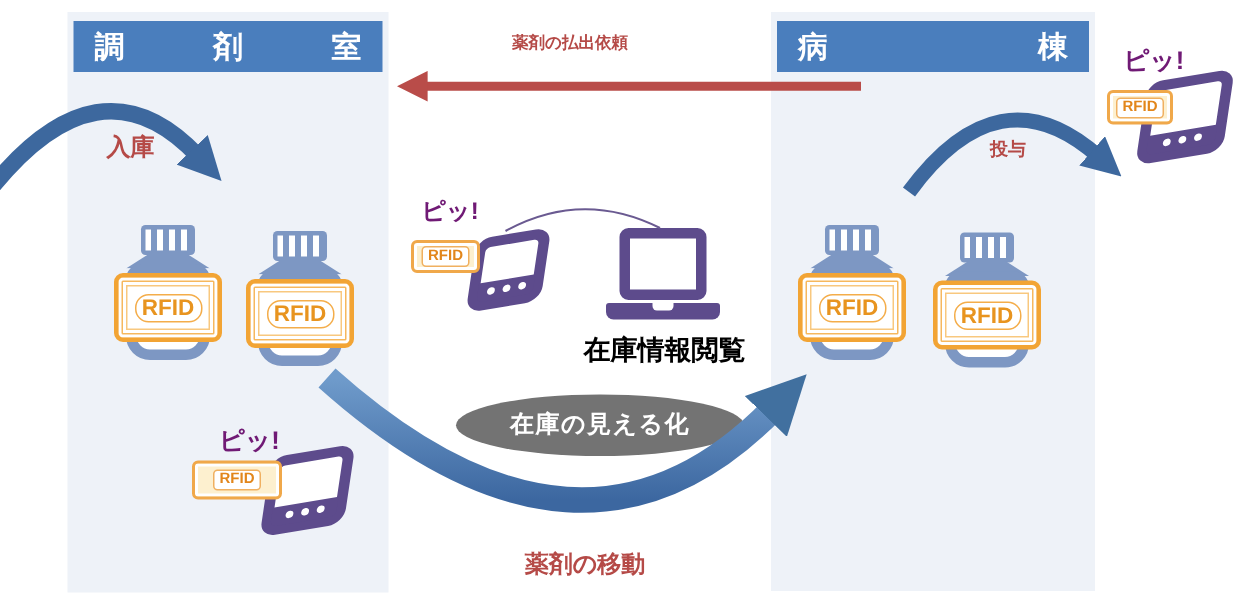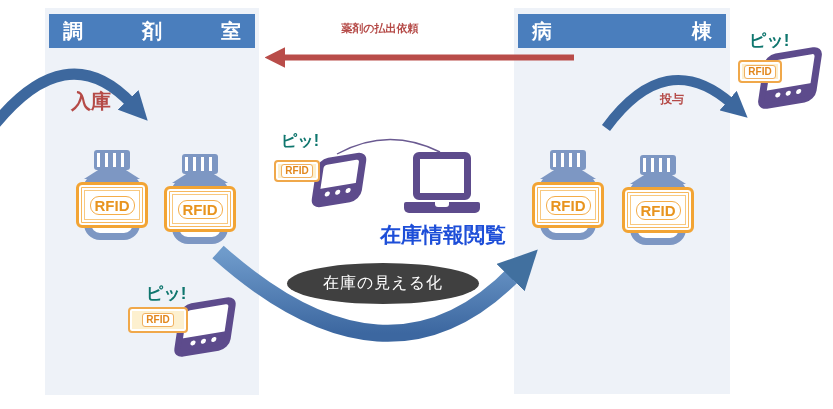--- a/index.html
+++ b/index.html
@@ -13,50 +13,50 @@
   .panel-header { position:absolute; left:4px; right:4px; top:6px; height:34px;
     background:#4a7ebd; color:#fff; font-size:20px; font-weight:bold;
     display:flex; justify-content:space-between; align-items:center; padding:0 14px; }
 
   
   svg.overlay { position:absolute; left:0; top:0; z-index:5; pointer-events:none; }
 
   
   .flow-label { position:absolute; color:#b54a47; font-weight:bold; z-index:4; text-align:center; }
   .lbl-request { left:290px; top:21px; width:180px; font-size:11px; }
-  .lbl-inbound { left:71px;  top:88px; font-size:20px;text-align:center; }
+  .lbl-inbound { left:71px;  top:88px; font-size:16px;text-align:center; }
   .lbl-administer { left:660px; top:91px; font-size:12px; }
   .lbl-transfer { left:330px; top:366px; width:120px; font-size:16px; }
-  .lbl-viewer { left:378px; top:221px; width:130px; font-size:21px; color:#1d4ed8; }
-
-  
-  .ellipse { position:absolute; left:287px; top:263px; width:192px; height:41px;
-    background:#404040; border-radius:50%; z-index:4;
+  .lbl-viewer { left:378px; top:221px; width:130px; font-size:18px; color:#000000; }
+
+  
+  .ellipse { position:absolute; left:304px; top:263px; width:192px; height:41px;
+    background:#737373; border-radius:50%; z-index:4;
     display:flex; align-items:center; justify-content:center;
-    color:#fff; font-size:16px; font-weight:normal; letter-spacing:1px; }
+    color:#fff; font-size:16px; font-weight:bold; letter-spacing:1px; }
 
   
   .bottle { position:absolute; width:72px; height:92px; z-index:2; }
   .bottle .cap { position:absolute; left:18px; top:0; width:36px; height:20px;
     background:#7d97c3; border-radius:3px; }
   .bottle .cap .slits { position:absolute; inset:3px;
     background:repeating-linear-gradient(90deg,#fff 0 3.5px,#7d97c3 3.5px 8px); }
   .bottle .shoulder { position:absolute; left:8px; top:19px; width:56px; height:10px;
     background:#7d97c3; clip-path:polygon(28% 0,72% 0,100% 100%,0 100%); }
   .bottle .body { position:absolute; left:8px; top:26px; width:56px; height:64px;
     background:#fff; border:7px solid #7d97c3; border-radius:10px 10px 16px 16px; }
   .bottle .blabel { position:absolute; left:0; top:32px; width:72px; height:46px;
     background:#fff; border:3px solid #f2a434; border-radius:6px;
     box-shadow: inset 0 0 0 2px #fff, inset 0 0 0 3px #f6b85e, inset 0 0 0 5px #fff, inset 0 0 0 6px #f8c87f;
     display:flex; align-items:center; justify-content:center; }
   .bottle .blabel span { color:#e8941f; font-weight:bold; font-size:15px;
     border:1.5px solid #f4ad4a; border-radius:9px; padding:0 4px; line-height:17px; }
 
   
-  .beep { position:absolute; color:#0f766e; font-weight:bold; z-index:7; }
+  .beep { position:absolute; color:#701a75; font-weight:bold; z-index:7; }
   .rfid-tag { position:absolute; background:#fdf0cf; border:2px solid #f0a84a;
     border-radius:4px; box-shadow:inset 0 0 0 2px #fff; z-index:7;
     display:flex; align-items:center; justify-content:center; }
   .rfid-tag span { background:#fff; border:1px solid #f0b060; border-radius:3px;
     color:#e2861b; font-weight:bold; font-size:10px; padding:0 3px; line-height:12px; }
   .device { position:absolute; background:#fff; border:7px solid #5d4b8c;
     border-radius:10px; z-index:6; transform:skewX(-18deg) rotate(-10deg); }
   .device .strip { position:absolute; left:-1px; right:-1px; bottom:-1px; height:13px;
     background:#5d4b8c; border-radius:0 0 4px 4px;
     display:flex; align-items:center; justify-content:center; gap:5px; }
@@ -110,20 +110,21 @@
     <path d="M 574 57.5 L 281 57.5" stroke="#b94c49" stroke-width="6" fill="none" marker-end="url(#mRed)"></path>
     <path d="M -8 128 Q 66 34 132 104" stroke="#3d689e" stroke-width="11" fill="none" marker-end="url(#mBlue)"></path>
     <path d="M 606 128 Q 666 46 732 104" stroke="#3d689e" stroke-width="10" fill="none" marker-end="url(#mBlue)"></path>
     <path d="M 218 252 Q 388 404 516 272" stroke="url(#bigblue)" stroke-width="17" fill="none" marker-end="url(#mBig)"></path>
     <path d="M 337 154 Q 388 126 440 152" stroke="#6a5a91" stroke-width="1.4" fill="none"></path>
   </svg>
 
   <div class="flow-label lbl-request">薬剤の払出依頼</div>
   <div class="flow-label lbl-inbound">入庫</div>
   <div class="flow-label lbl-administer">投与</div>
+  <div class="flow-label lbl-transfer">薬剤の移動</div>
 
   <div class="bottle" style="left:76px; top:150px;">
     <div class="cap">
         <div class="slits"></div>
       </div>
     <div class="shoulder"></div>
       <div class="body"></div>
     <div class="blabel">
         <span>RFID</span>
       </div>

